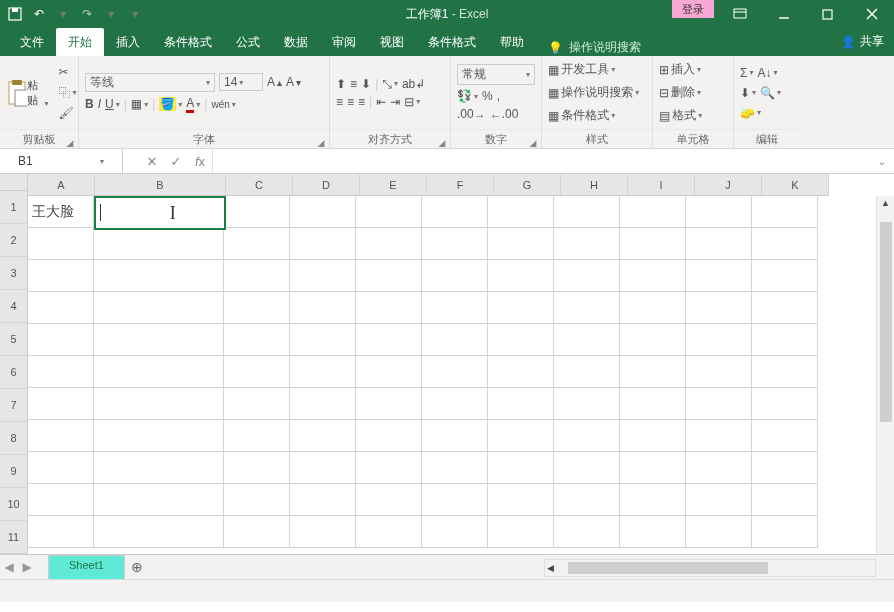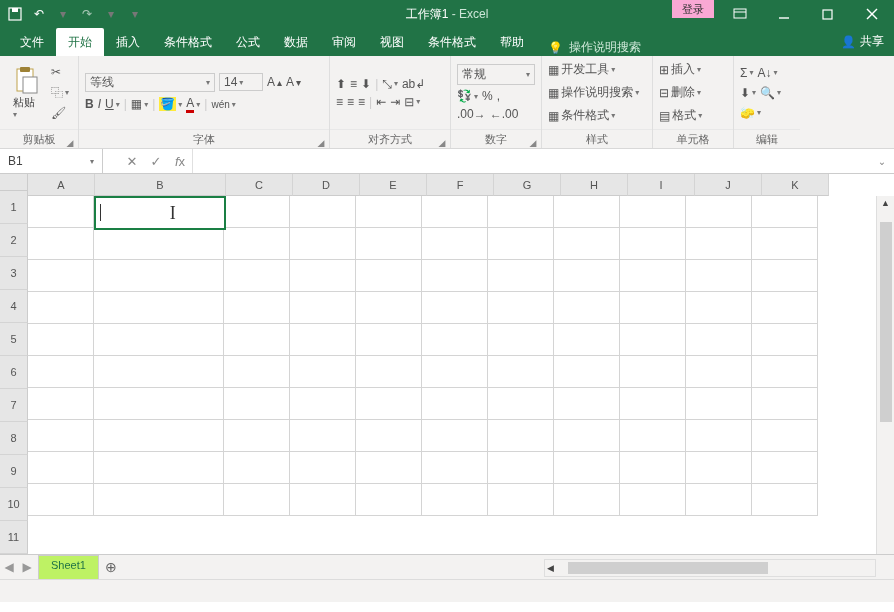--- a/index.html
+++ b/index.html
@@ -23,46 +23,46 @@
 .tabs .tab{padding:6px 12px 5px;cursor:pointer;font-size:12px}
 .tabs .tab.active{background:#fff;color:var(--excel-green);border-top-left-radius:2px;border-top-right-radius:2px}
 .tabs .tell{display:flex;align-items:center;gap:6px;padding:0 12px;color:#cfe8d9}
 .tabs .share{position:absolute;right:10px;top:5px;color:#fff;font-size:12px;display:flex;align-items:center;gap:4px;cursor:pointer}
 .ribbon{background:var(--ribbon-bg);height:92px;display:flex;border-bottom:1px solid #d8d8d8}
 .group{border-right:1px solid #dedede;display:flex;flex-direction:column;justify-content:space-between}
 .group .body{flex:1;display:flex;flex-direction:column;justify-content:center;padding:4px 6px;gap:4px}
 .group .lbl{height:18px;font-size:11px;color:#666;text-align:center;border-top:1px solid #e8e8e8;line-height:18px;position:relative}
 .group .lbl .launcher{position:absolute;right:3px;top:4px;width:10px;height:10px;font-size:9px;cursor:pointer;color:#888}
 .icoBtn{display:flex;align-items:center;gap:2px;cursor:pointer;color:#555;font-size:12px}
-.paste{display:flex;flex-direction:column;align-items:flex-start;cursor:pointer;padding:2px 4px}
+.paste{display:flex;flex-direction:row;align-items:flex-end;cursor:pointer;padding:2px 4px}
 .paste svg{width:28px;height:28px}
 .row{display:flex;align-items:center;gap:4px;flex-wrap:wrap}
 .drop{font-size:8px;color:#777;cursor:pointer}
 .namebox-row{height:24px;border-bottom:1px solid #ccc;display:flex;align-items:center;background:#fff}
-.namebox{width:86px;border-right:1px solid #ccc;height:100%;display:flex;align-items:center;padding:0 8px;font-size:12px;justify-content:space-between}
+.namebox{width:86px;border-right:1px solid #ccc;height:100%;display:flex;align-items:center;padding:0 18px;font-size:12px;justify-content:space-between}
 .fbbtn{width:24px;height:100%;display:flex;align-items:center;justify-content:center;color:#888;cursor:pointer;font-size:13px}
 .formula{flex:1;border-left:1px solid #e0e0e0;height:100%;padding:0 6px}
 .sheet{height:380px;display:flex;position:relative;background:#fff}
 .rowhdrs{width:28px;display:flex;flex-direction:column}
 .corner{height:22px;background:var(--grid-header);border-right:1px solid #ccc;border-bottom:1px solid #ccc}
 .rh{height:32px;background:var(--grid-header);border-right:1px solid #ccc;border-bottom:1px solid var(--grid-border);display:flex;align-items:center;justify-content:center;font-size:11px;color:#555}
 .gridarea{flex:1;overflow:hidden;position:relative}
 .colhdrs{display:flex;height:22px}
 .ch{width:66px;background:var(--grid-header);border-right:1px solid var(--grid-border);border-bottom:1px solid #ccc;display:flex;align-items:center;justify-content:center;font-size:11px;color:#555}
 .ch.wide1{width:130px}
 .rows{display:flex;flex-direction:column}
 .r{display:flex;height:32px}
 .c{width:66px;border-right:1px solid var(--grid-border);border-bottom:1px solid var(--grid-border);padding:2px 4px;font-size:14px;box-sizing:border-box;display:flex;align-items:center}
 .c.wide1{width:130px}
 .sel{position:absolute;border:2px solid #1a7f44;pointer-events:none;background:#fff}
 .sel .cursor{position:absolute;left:4px;top:6px;width:1px;height:17px;background:#333}
 .sel .ibeam{position:absolute;left:60%;top:50%;transform:translate(-50%,-50%);color:#333;font-size:18px;font-family:serif}
 .sheet-tabs{height:24px;border-top:1px solid #ccc;display:flex;align-items:center;background:#f3f2f1;position:relative}
 .sheet-tabs .nav{width:18px;text-align:center;color:#999;cursor:pointer}
-.sheet-tabs .stab{padding:3px 12px;background:#bef264;border:1px solid #ccc;border-bottom:none;height:17px;font-size:11px;color:#217346;cursor:pointer;margin-left:2px}
+.sheet-tabs .stab{padding:3px 20px;background:#5eead4;border:1px solid #ccc;border-bottom:none;height:17px;font-size:11px;color:#217346;cursor:pointer;margin-left:12px}
 .sheet-tabs .add{width:24px;text-align:center;color:#666;cursor:pointer;font-size:14px}
 .sheet-tabs .hscroll{position:absolute;right:18px;bottom:2px;width:330px;height:16px;background:#f3f2f1;border:1px solid #dedede;display:flex;align-items:center}
 .sheet-tabs .hscroll .thumb{width:200px;height:12px;background:#cfcfcf;margin-left:14px}
 .vscroll{position:absolute;right:0;top:22px;bottom:0;width:17px;background:#f3f2f1;border-left:1px solid #dedede;display:flex;flex-direction:column;align-items:center}
 .vscroll .thumb{width:12px;height:200px;background:#cfcfcf;margin-top:14px}
 .status{height:22px;background:#f3f2f1;border-top:1px solid #dcdcdc}
 </style>
 </head>
 <body>
 
@@ -317,20 +317,33 @@
         <div class="ch">E</div>
         <div class="ch">F</div>
         <div class="ch">G</div>
         <div class="ch">H</div>
         <div class="ch">I</div>
         <div class="ch">J</div>
         <div class="ch">K</div>
       </div>
     <div class="rows" id="rows">
         <div class="r">
+          <div class="c">王大脸</div>
+          <div class="c wide1"></div>
+          <div class="c"></div>
+          <div class="c"></div>
+          <div class="c"></div>
+          <div class="c"></div>
+          <div class="c"></div>
+          <div class="c"></div>
+          <div class="c"></div>
+          <div class="c"></div>
+          <div class="c"></div>
+        </div>
+        <div class="r">
           <div class="c"></div>
           <div class="c wide1"></div>
           <div class="c"></div>
           <div class="c"></div>
           <div class="c"></div>
           <div class="c"></div>
           <div class="c"></div>
           <div class="c"></div>
           <div class="c"></div>
           <div class="c"></div>

